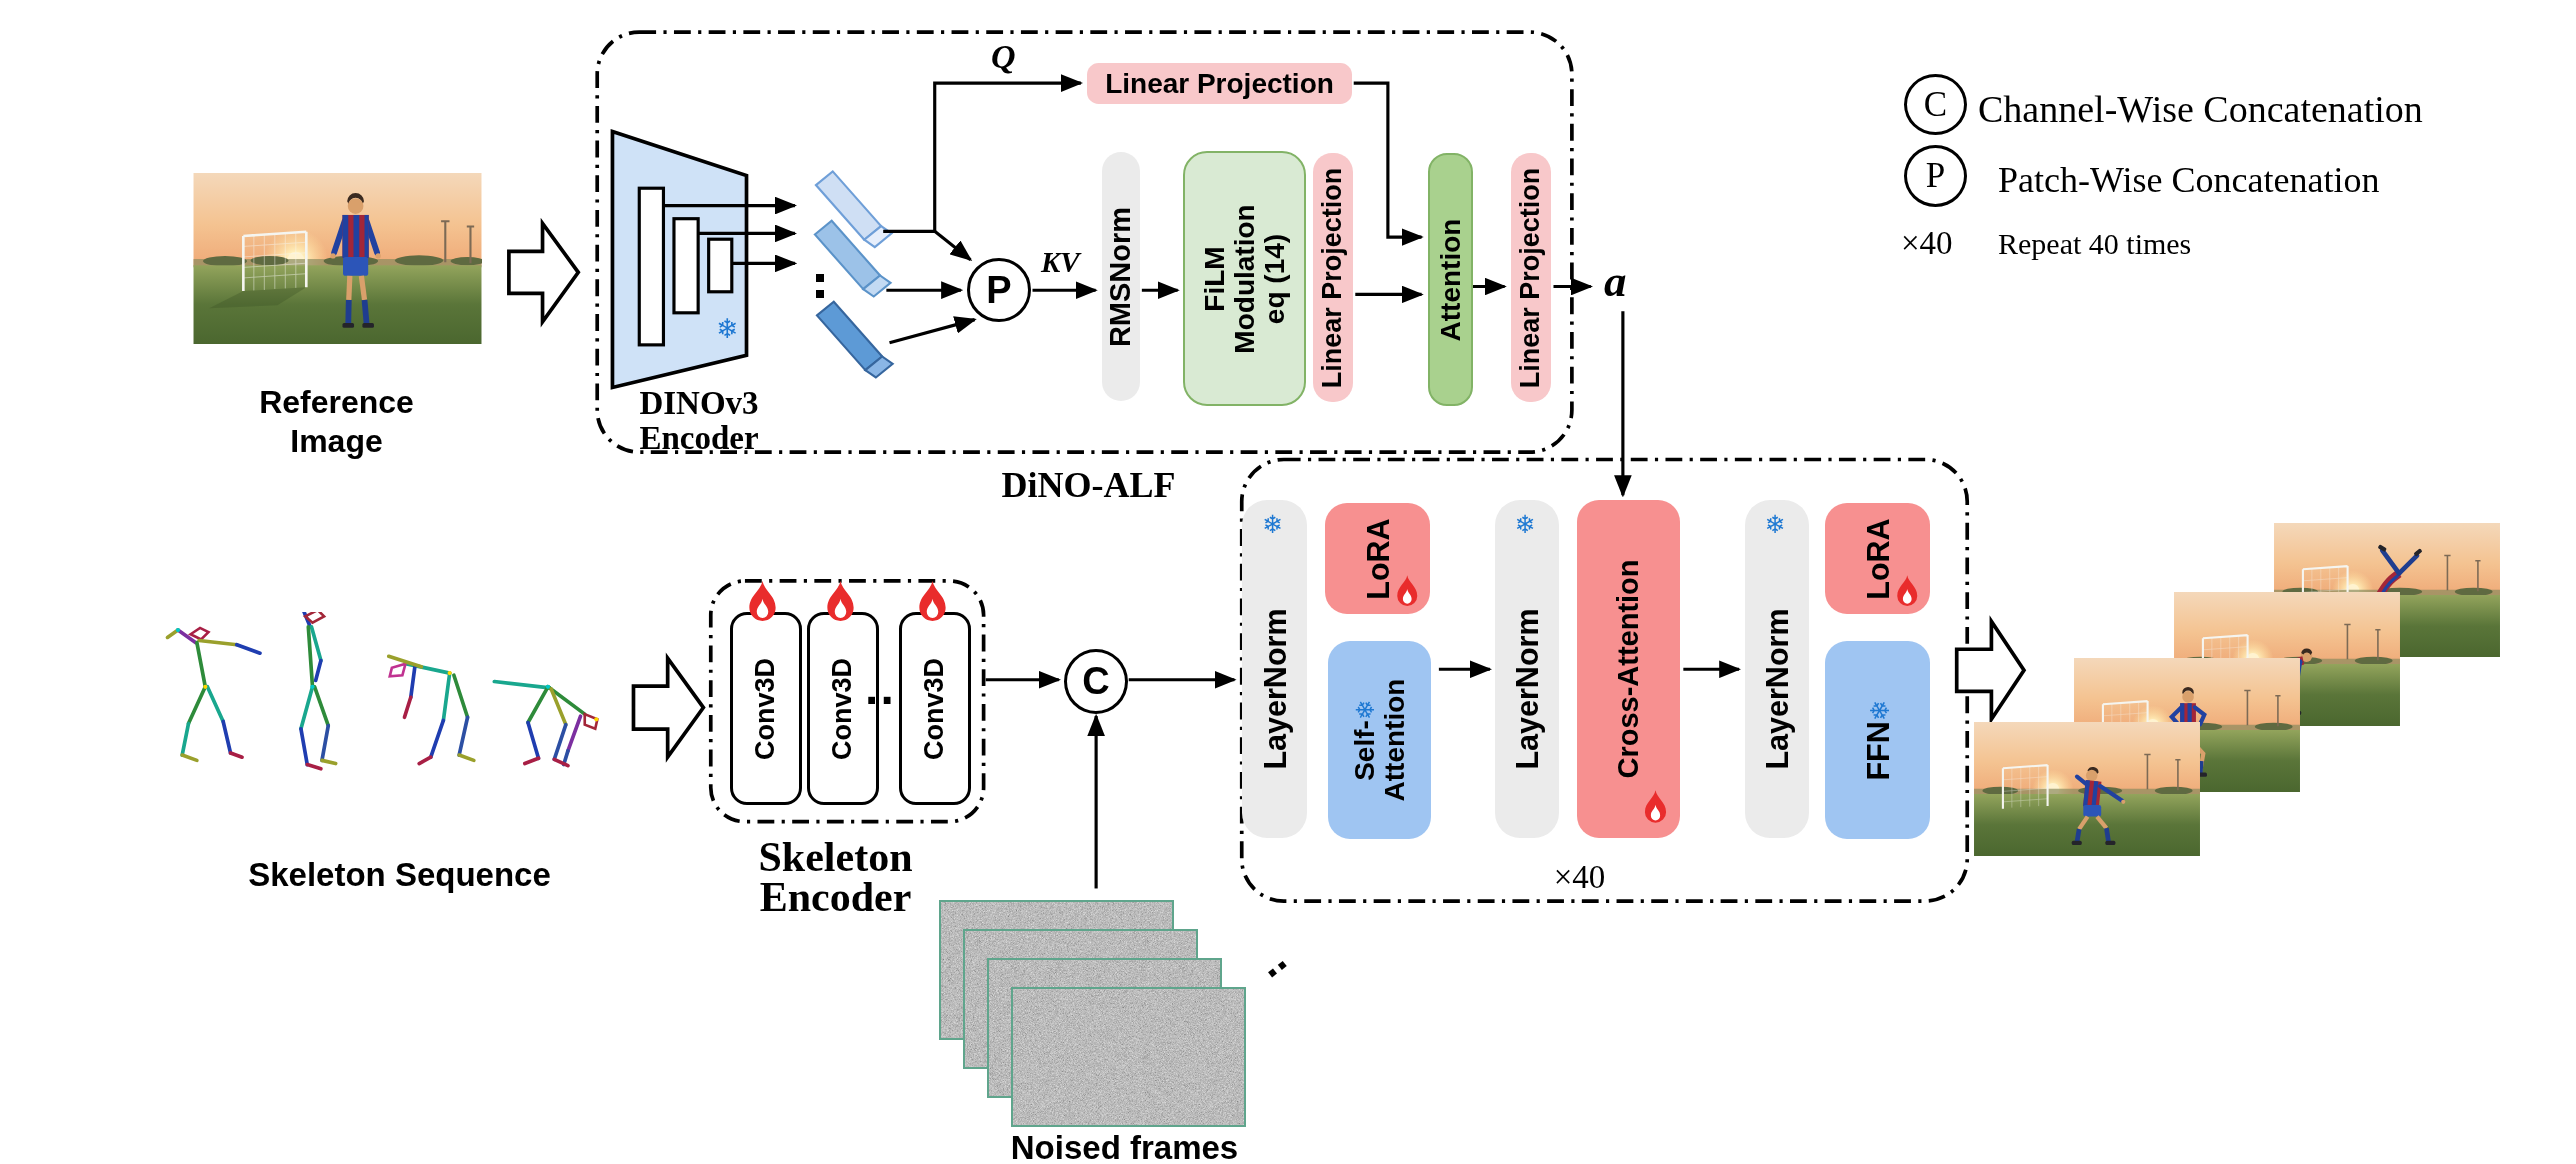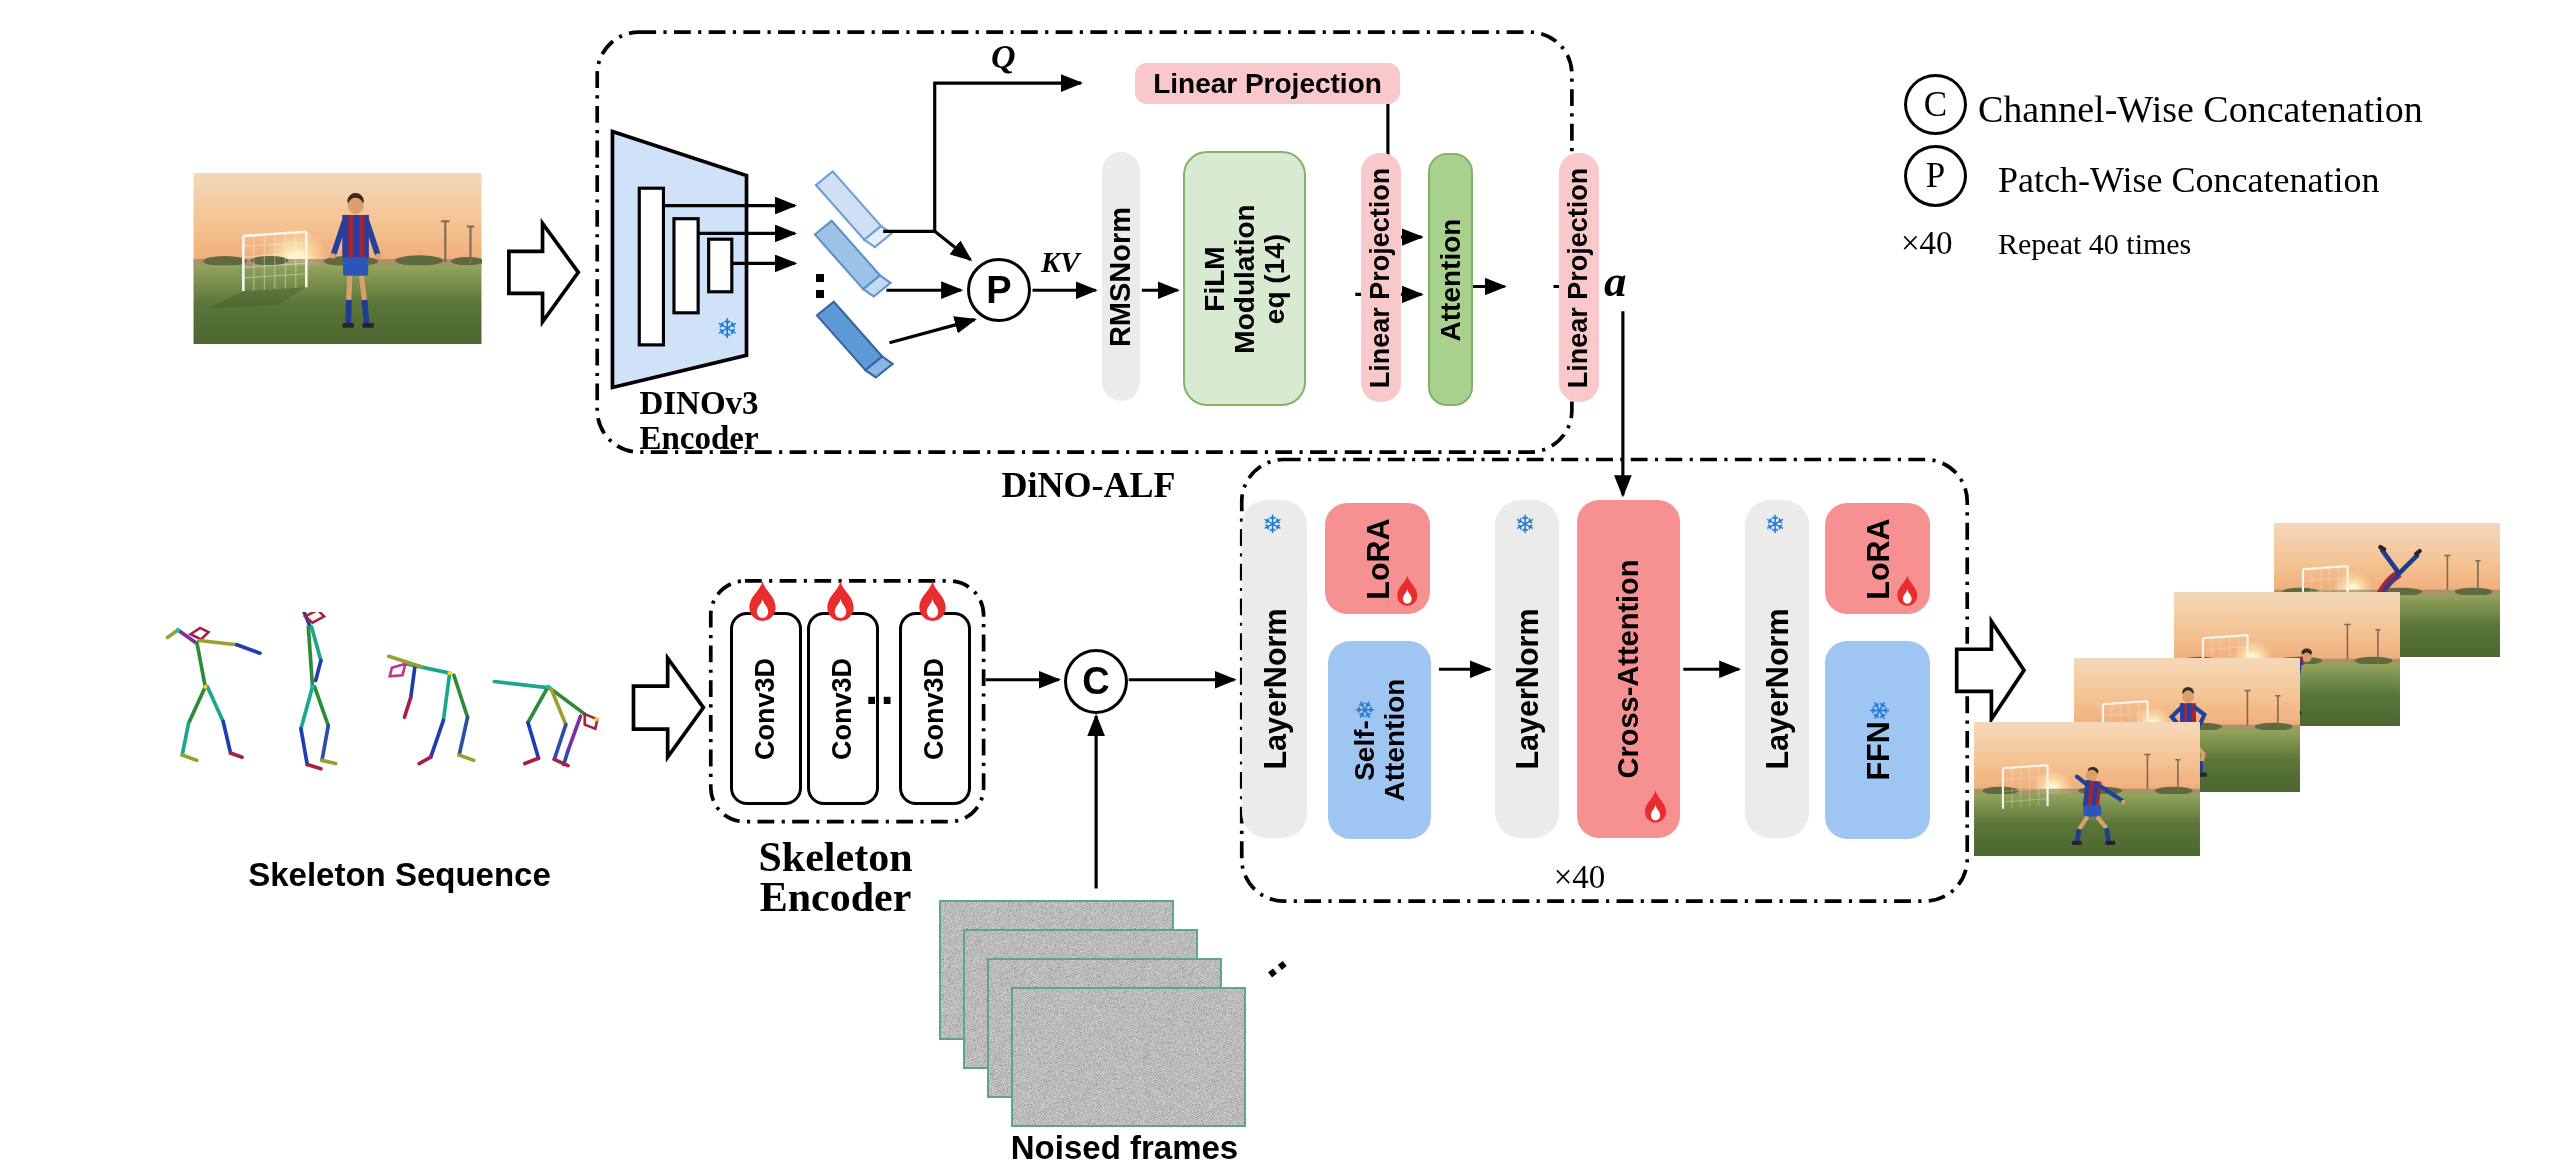--- a/index.html
+++ b/index.html
@@ -1,21 +1,21 @@
 <!DOCTYPE html>
 <html style="font-size:8.4px"><head>
 <meta charset="utf-8">
 <style>
   html,body{margin:0;padding:0;background:#fff;}
   body{width:2576px;height:1165px;overflow:hidden;}
   #canvas{position:absolute;left:0;top:0;width:2576px;height:1165px;font-family:"Liberation Sans",sans-serif;color:#000;}
   .abs{position:absolute;}
   svg{display:block;}
   .block{position:absolute;border-radius:19px;}
-  .pink{background:#f8c8ca;margin-left:48px;}
+  .pink{background:#f8c8ca;}
   .salmon{background:#f79090;}
   .blue{background:#9fc5f2;}
   .grayb{background:#ebebeb;}
   .greenlight{background:#d9ead3;border:2.6px solid #82b366;border-radius:24px;}
   .greenb{background:#a9d18e;border:2.1px solid #82b366;}
   .whitebox{background:#fff;border:3.2px solid #000;border-radius:17px;}
   .vtext{position:absolute;left:50%;top:50%;transform:translate(-50%,-50%) rotate(-90deg);
          white-space:nowrap;font-weight:700;text-align:center;line-height:1.08;}
   .cap{position:absolute;text-align:center;font-weight:700;}
   .serif{font-family:"Liberation Serif",serif;}
@@ -166,20 +166,24 @@
       <rect x="285" y="160" width="48" height="36" rx="5" fill="#2c55b8"></rect>
       <line x1="298" y1="196" x2="296" y2="242" stroke="#d9a06b" stroke-width="10"></line>
       <line x1="320" y1="196" x2="326" y2="242" stroke="#d9a06b" stroke-width="10"></line>
       <line x1="296" y1="242" x2="295" y2="288" stroke="#1f3d8f" stroke-width="11"></line>
       <line x1="326" y1="242" x2="330" y2="288" stroke="#1f3d8f" stroke-width="11"></line>
       <rect x="284" y="286" width="22" height="9" rx="3" fill="#24242a"></rect>
       <rect x="322" y="286" width="22" height="9" rx="3" fill="#24242a"></rect>
     </g>
   </svg>
 </div>
+<div class="cap" style="left:205px;top:383px;width:263px;font-size:32px;line-height:39px">
+  <div>Reference</div>
+  <div>Image</div>
+</div>
 
 <div class="cap serif" style="left:594px;top:386px;width:210px;font-size:33px;line-height:35px">
   <div>DINOv3</div>
   <div>Encoder</div>
 </div>
 <div class="abs snow" style="left:716px;top:313px;font-size:27px">❄</div>
 
 <div class="abs serif ital" style="left:991px;top:38px;font-size:34px;font-weight:700">Q</div>
 <div class="abs serif ital" style="left:1041px;top:246px;font-size:29px;font-weight:700">KV</div>
 

